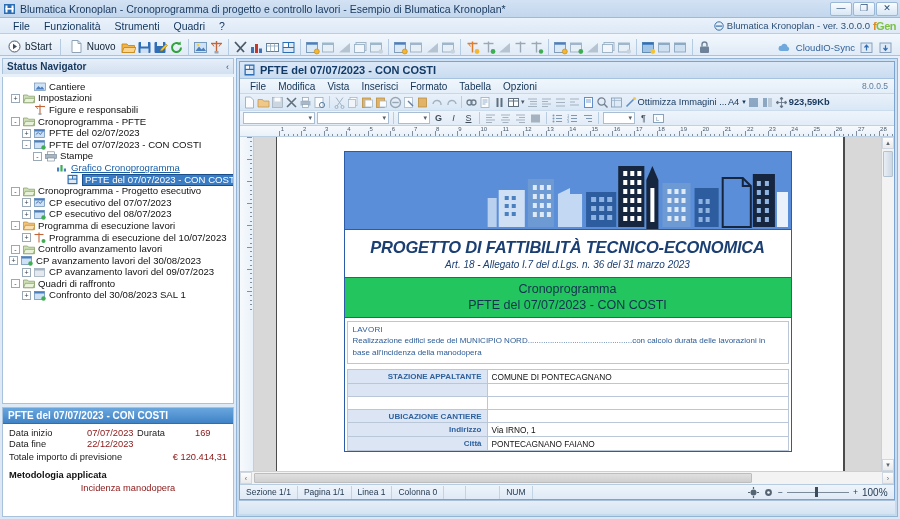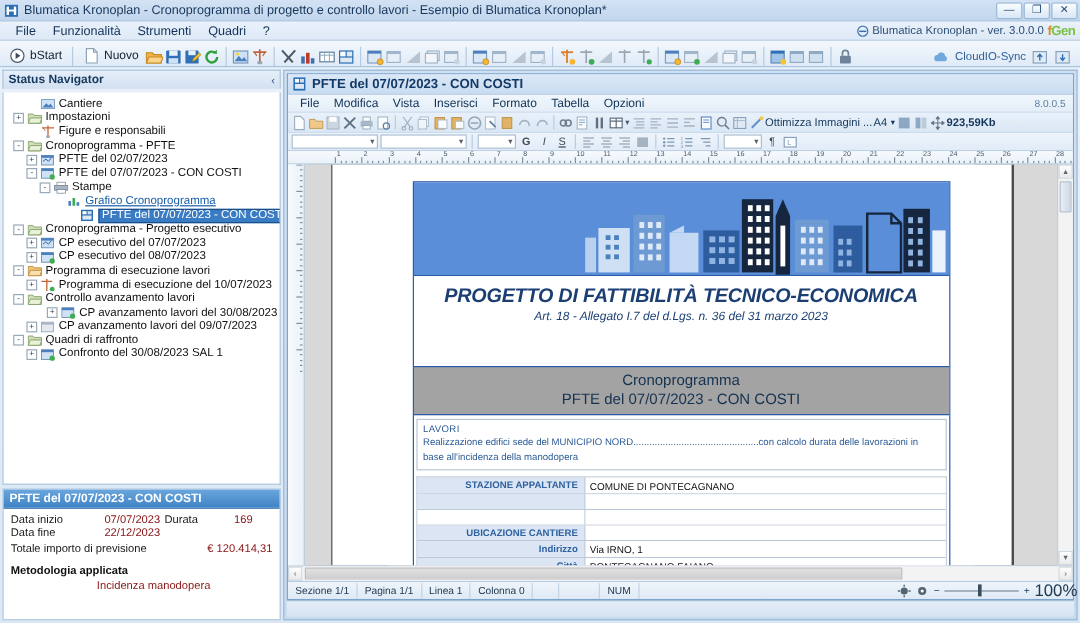--- a/index.html
+++ b/index.html
@@ -259,22 +259,22 @@
     text-align: center; padding: 8px 4px 2px 4px;
     font-family: "Liberation Sans", sans-serif;
     font-size: 16.5px; font-weight: bold; font-style: italic;
     color: #1b3f73; letter-spacing: -0.2px;
   }
   .subtitle {
     text-align: center; padding: 0 4px 7px 4px;
     font-size: 10px; font-style: italic; font-weight: normal; color: #1b3f73;
   }
   .cronobar {
-    background: #a3a3a3; border-top: 1px solid #2a5ca8; border-bottom: 1px solid #2a5ca8;
-    text-align: center; padding: 4px 0 5px 0; margin-top: 28px;
+    background: #22c55e; border-top: 1px solid #2a5ca8; border-bottom: 1px solid #2a5ca8;
+    text-align: center; padding: 4px 0 5px 0;
   }
   .cronobar .l1 { font-size: 12.5px; color: #15324f; }
   .cronobar .l2 { font-size: 12.5px; color: #15324f; margin-top: 2px; }
 
   .lavori {
     border: 1px solid #b9c7d8; margin: 3px 2px 0 2px; padding: 3px 5px 5px 5px;
   }
   .lavori .h { font-size: 8px; color: #2c5b96; letter-spacing: .3px; }
   .lavori .b { font-size: 8px; color: #2c5b96; line-height: 1.45; margin-top: 1px; }
 
@@ -321,21 +321,21 @@
   .statusbar {
     height: 15px; display: flex; align-items: center;
     background: linear-gradient(#eef4fb,#dfeaf6);
     border-top: 1px solid #b7cce1; font-size: 8.5px; color: #233a52;
   }
   .sb-cell { padding: 0 6px; border-right: 1px solid #c2d3e4; line-height: 13px; height: 13px; }
   .zoomarea { margin-left: auto; display: flex; align-items: center; gap: 4px; padding-right: 6px; }
   .zslider { width: 62px; height: 10px; position: relative; }
   .zline { position: absolute; left: 0; right: 0; top: 4.5px; height: 1px; background: #7a8a99; }
   .zthumb { position: absolute; left: 28px; top: 0; width: 3px; height: 10px; background: #3b4c5c; }
-  .zpct { font-size: 14px; color: #233a52; width: 26px; text-align: left; }
+  .zpct { font-size: 10px; color: #233a52; width: 26px; text-align: left; }
 
   .mdi-footer {
     height: 14px; flex: 0 0 14px;
     background: linear-gradient(#e5eef8,#d5e3f2);
     border-top: 1px solid #a6c0da;
   }
 </style>
 </head>
 <body>
 
@@ -698,21 +698,21 @@
             <span class="lbl">Programma di esecuzione del 10/07/2023</span>
           </div>
           <div class="tnode" style="padding-left: 8px;">
             <span class="exp">-</span>
             <span class="ti"><svg width="12" height="11" viewBox="0 0 12 11">
                 <path d="M0.5 2 h4 l1 1.2 h6 v6.5 h-11 Z" fill="#cfe0b8" stroke="#7f9a62" stroke-width=".7"></path>
                 <path d="M0.5 9.7 l1.8-4.4 h9.7 l-1.8 4.4 Z" fill="#e8f2d9" stroke="#7f9a62" stroke-width=".7"></path>
               </svg></span>
             <span class="lbl">Controllo avanzamento lavori</span>
           </div>
-          <div class="tnode" style="padding-left: 36px;">
+          <div class="tnode" style="padding-left: 6px;">
             <span class="exp">+</span>
             <span class="ti"><svg width="12" height="11" viewBox="0 0 12 11">
                 <rect x="0.5" y="1.5" width="10" height="8" fill="#cfe2f5" stroke="#5f87ad" stroke-width=".7"></rect>
                 <rect x="0.5" y="1.5" width="10" height="2" fill="#4a7fc0"></rect>
                 <circle cx="9.5" cy="8.5" r="2.2" fill="#3fae52"></circle>
               </svg></span>
             <span class="lbl">CP avanzamento lavori del 30/08/2023</span>
           </div>
           <div class="tnode" style="padding-left: 19px;">
             <span class="exp">+</span>

